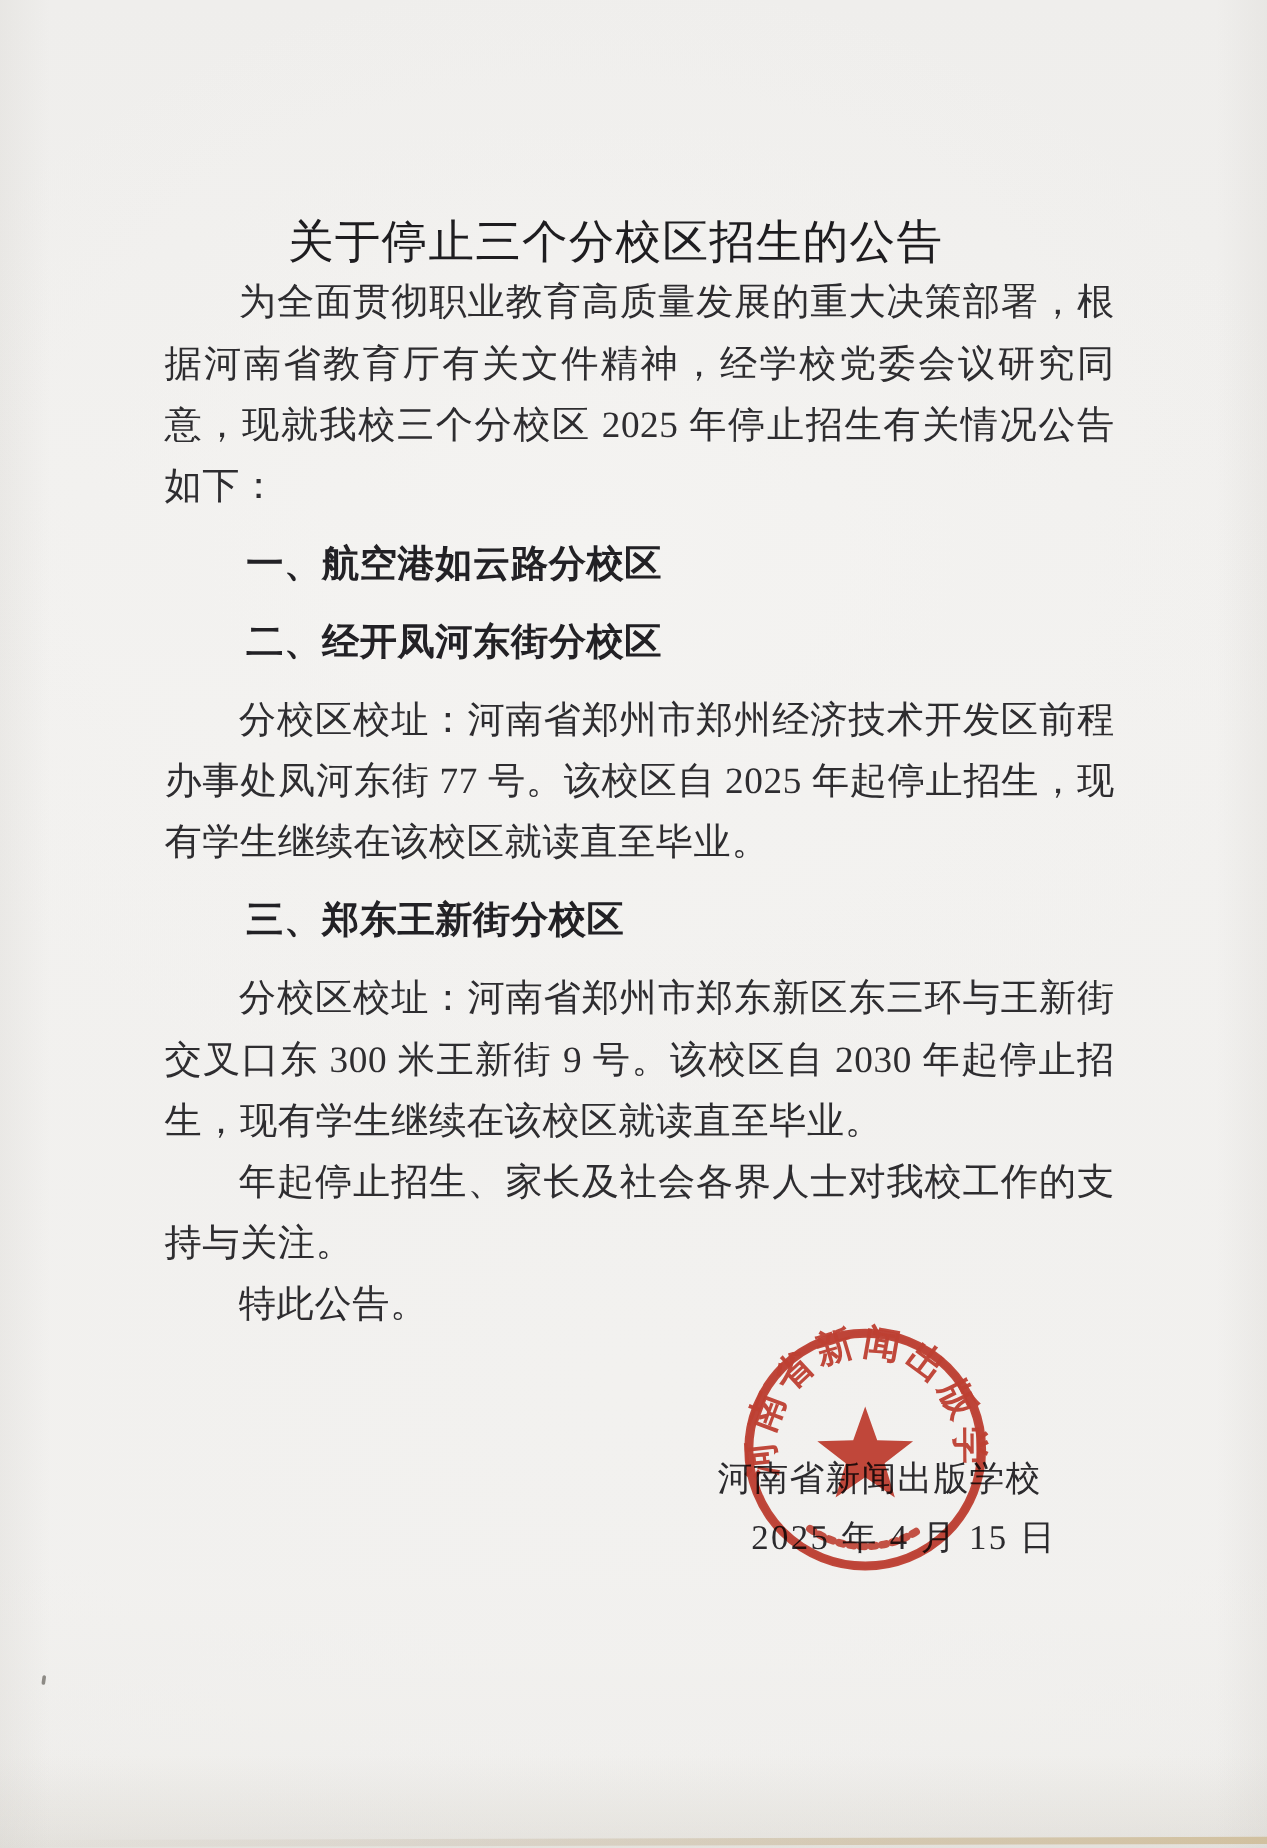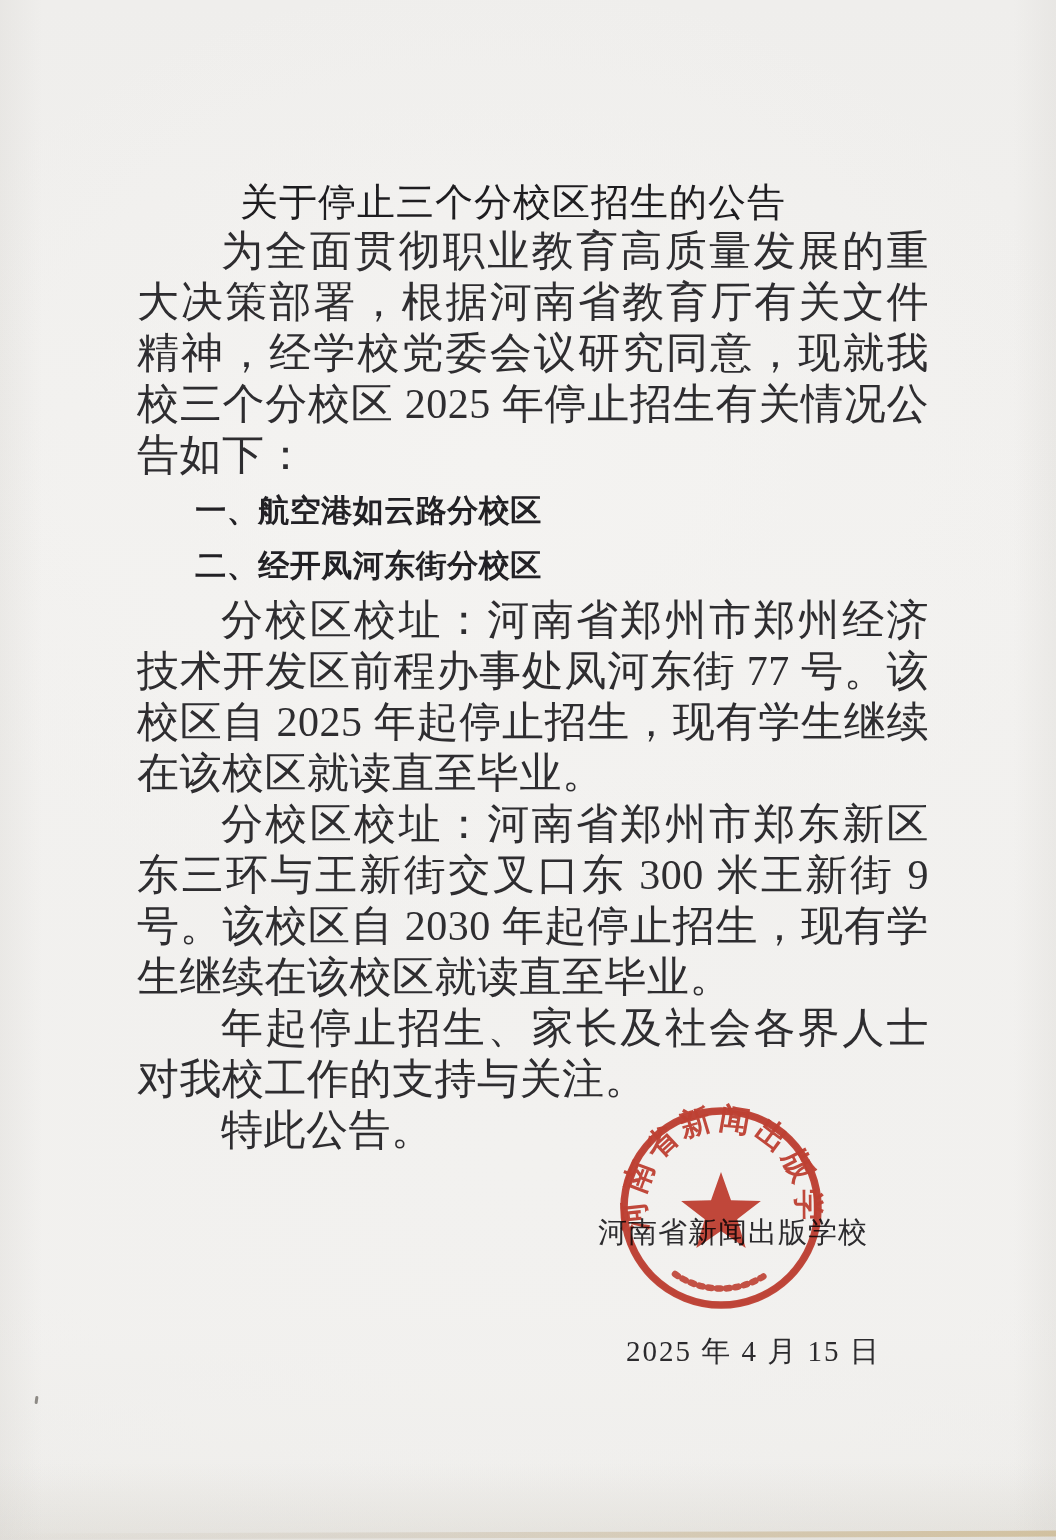--- a/index.html
+++ b/index.html
@@ -37,49 +37,49 @@
     font-family: "Liberation Sans", "DejaVu Sans", sans-serif;
     font-weight: 400;
     font-size: 38px;
     line-height: 48px;
     text-align: center;
     color: #1e1d20;
     letter-spacing: 1px;
     transform: translateX(-20px);
   }
   .para {
-    font-size: 42px;
+    font-size: 31px;
     line-height: 51px;
     text-align: justify;
     text-indent: 2em;
     letter-spacing: 0.5px;
     margin: 0;
   }
   .section-heading {
     font-family: "Liberation Sans", "DejaVu Sans", sans-serif;
     font-weight: 700;
     font-size: 31px;
     line-height: 51px;
     color: #222125;
     text-indent: 1.75em;
     letter-spacing: 0.5px;
-    margin: 4px;
+    margin: 14px;
   }
   .signature-line {
     position: absolute;
     top: 1213px;
     left: 598px;
     font-size: 29px;
     letter-spacing: 1px;
     color: #2c2b2e;
     white-space: nowrap;
   }
   .date-line {
     position: absolute;
-    top: 1332px;
+    top: 1262px;
     left: 626px;
     font-size: 29px;
     letter-spacing: 2px;
     color: #2c2b2e;
     white-space: nowrap;
   }
   .seal {
     position: absolute;
     left: 610px;
     top: 1093px;
@@ -129,20 +129,21 @@
   <div class="text-column">
     <div class="doc-title">关于停止三个分校区招生的公告</div>
 
     <p class="para">为全面贯彻职业教育高质量发展的重大决策部署，根据河南省教育厅有关文件精神，经学校党委会议研究同意，现就我校三个分校区 2025 年停止招生有关情况公告如下：</p>
 
     <p class="section-heading">一、航空港如云路分校区</p>
 
     <p class="section-heading">二、经开凤河东街分校区</p>
     <p class="para">分校区校址：河南省郑州市郑州经济技术开发区前程办事处凤河东街 77 号。该校区自 2025 年起停止招生，现有学生继续在该校区就读直至毕业。</p>
 
+    <p class="section-heading">三、郑东王新街分校区</p>
     <p class="para">分校区校址：河南省郑州市郑东新区东三环与王新街交叉口东 300 米王新街 9 号。该校区自 2030 年起停止招生，现有学生继续在该校区就读直至毕业。</p>
 
     <p class="para">年起停止招生、家长及社会各界人士对我校工作的支持与关注。</p>
     <p class="para">特此公告。</p>
   </div>
 
   <div class="signature-line">河南省新闻出版学校</div>
   <div class="date-line">2025 年 4 月 15 日</div>
 
   <div class="seal">

